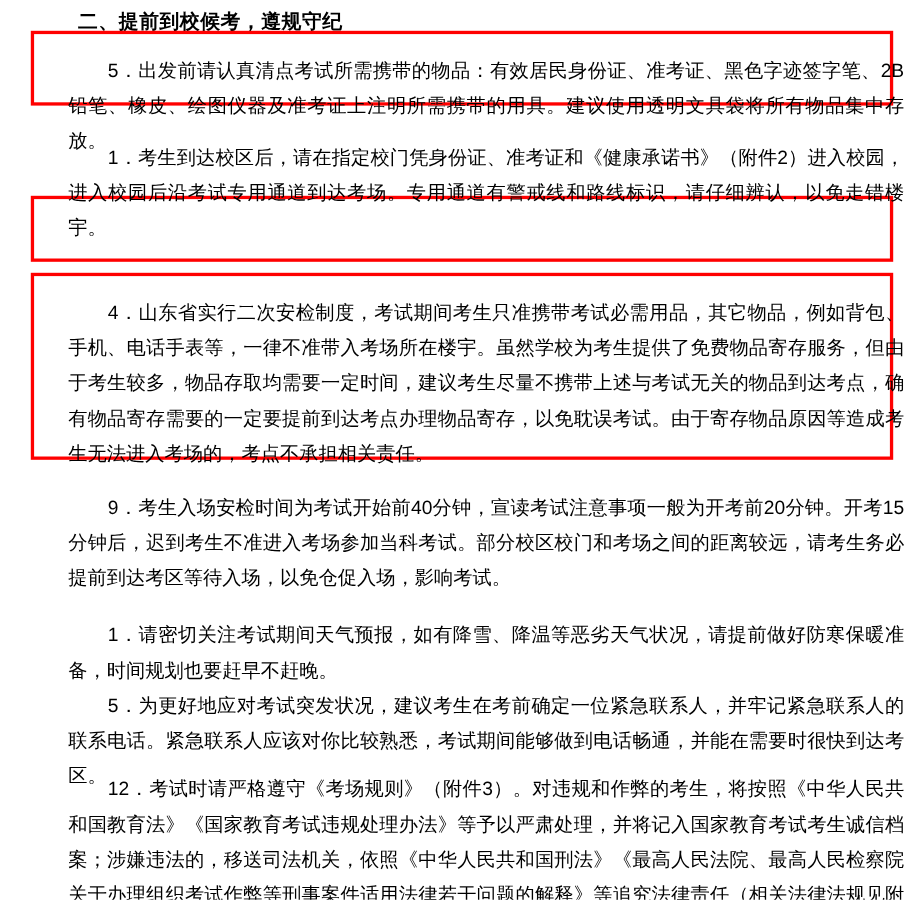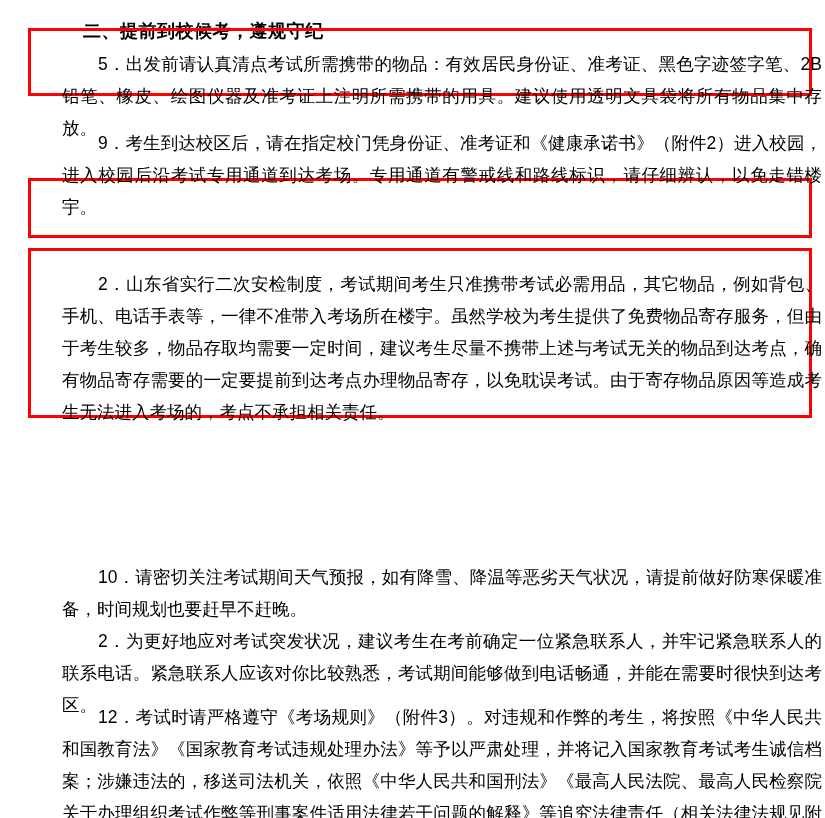--- a/index.html
+++ b/index.html
@@ -20,21 +20,21 @@
     height: 818px;
     box-sizing: border-box;
   }
 
   .heading {
     font-family: "Liberation Sans", "DejaVu Sans", sans-serif;
     font-weight: bold;
     font-size: 18px;
     line-height: 26px;
     letter-spacing: 0.5px;
-    margin: 16px;
+    margin: 4px;
     padding: 2px 0 2px 0;
     position: absolute;
     left: 67px;
     top: 0px;
     white-space: nowrap;
   }
 
   .para {
     position: absolute;
     left: 46px;
@@ -80,25 +80,26 @@
 <div class="page">
 
   <h2 class="heading">二、提前到校候考，遵规守纪</h2>
 
   <div class="boxed" id="box-item5"></div>
   <div class="boxed" id="box-item7"></div>
   <div class="boxed" id="box-item8"></div>
 
   <p class="para" id="para-item5">5．出发前请认真清点考试所需携带的物品：有效居民身份证、准考证、黑色字迹签字笔、2B铅笔、橡皮、绘图仪器及准考证上注明所需携带的用具。建议使用透明文具袋将所有物品集中存放。</p>
 
-  <p class="para" id="para-item6">9．考生到达校区后，请在指定校门凭身份证、准考证和《健康承诺书》（附件2）进入校园，进入校园后沿考试专用通道到达考场。专用通道有警戒线和路线标识，请仔细辨认，以免走错楼宇。</p>
+  <p class="para" id="para-item6">1．考生到达校区后，请在指定校门凭身份证、准考证和《健康承诺书》（附件2）进入校园，进入校园后沿考试专用通道到达考场。专用通道有警戒线和路线标识，请仔细辨认，以免走错楼宇。</p>
 
 
-  <p class="para" id="para-item8">2．山东省实行二次安检制度，考试期间考生只准携带考试必需用品，其它物品，例如背包、手机、电话手表等，一律不准带入考场所在楼宇。虽然学校为考生提供了免费物品寄存服务，但由于考生较多，物品存取均需要一定时间，建议考生尽量不携带上述与考试无关的物品到达考点，确有物品寄存需要的一定要提前到达考点办理物品寄存，以免耽误考试。由于寄存物品原因等造成考生无法进入考场的，考点不承担相关责任。</p>
+  <p class="para" id="para-item8">4．山东省实行二次安检制度，考试期间考生只准携带考试必需用品，其它物品，例如背包、手机、电话手表等，一律不准带入考场所在楼宇。虽然学校为考生提供了免费物品寄存服务，但由于考生较多，物品存取均需要一定时间，建议考生尽量不携带上述与考试无关的物品到达考点，确有物品寄存需要的一定要提前到达考点办理物品寄存，以免耽误考试。由于寄存物品原因等造成考生无法进入考场的，考点不承担相关责任。</p>
 
+  <p class="para" id="para-item9">9．考生入场安检时间为考试开始前40分钟，宣读考试注意事项一般为开考前20分钟。开考15分钟后，迟到考生不准进入考场参加当科考试。部分校区校门和考场之间的距离较远，请考生务必提前到达考区等待入场，以免仓促入场，影响考试。</p>
 
-  <p class="para" id="para-item10">10．请密切关注考试期间天气预报，如有降雪、降温等恶劣天气状况，请提前做好防寒保暖准备，时间规划也要赶早不赶晚。</p>
+  <p class="para" id="para-item10">1．请密切关注考试期间天气预报，如有降雪、降温等恶劣天气状况，请提前做好防寒保暖准备，时间规划也要赶早不赶晚。</p>
 
-  <p class="para" id="para-item11">2．为更好地应对考试突发状况，建议考生在考前确定一位紧急联系人，并牢记紧急联系人的联系电话。紧急联系人应该对你比较熟悉，考试期间能够做到电话畅通，并能在需要时很快到达考区。</p>
+  <p class="para" id="para-item11">5．为更好地应对考试突发状况，建议考生在考前确定一位紧急联系人，并牢记紧急联系人的联系电话。紧急联系人应该对你比较熟悉，考试期间能够做到电话畅通，并能在需要时很快到达考区。</p>
 
   <p class="para" id="para-item12">12．考试时请严格遵守《考场规则》（附件3）。对违规和作弊的考生，将按照《中华人民共和国教育法》《国家教育考试违规处理办法》等予以严肃处理，并将记入国家教育考试考生诚信档案；涉嫌违法的，移送司法机关，依照《中华人民共和国刑法》《最高人民法院、最高人民检察院关于办理组织考试作弊等刑事案件适用法律若干问题的解释》等追究法律责任（相关法律法规见附件4-6）。</p>
 
 </div>
 
 </body></html>

